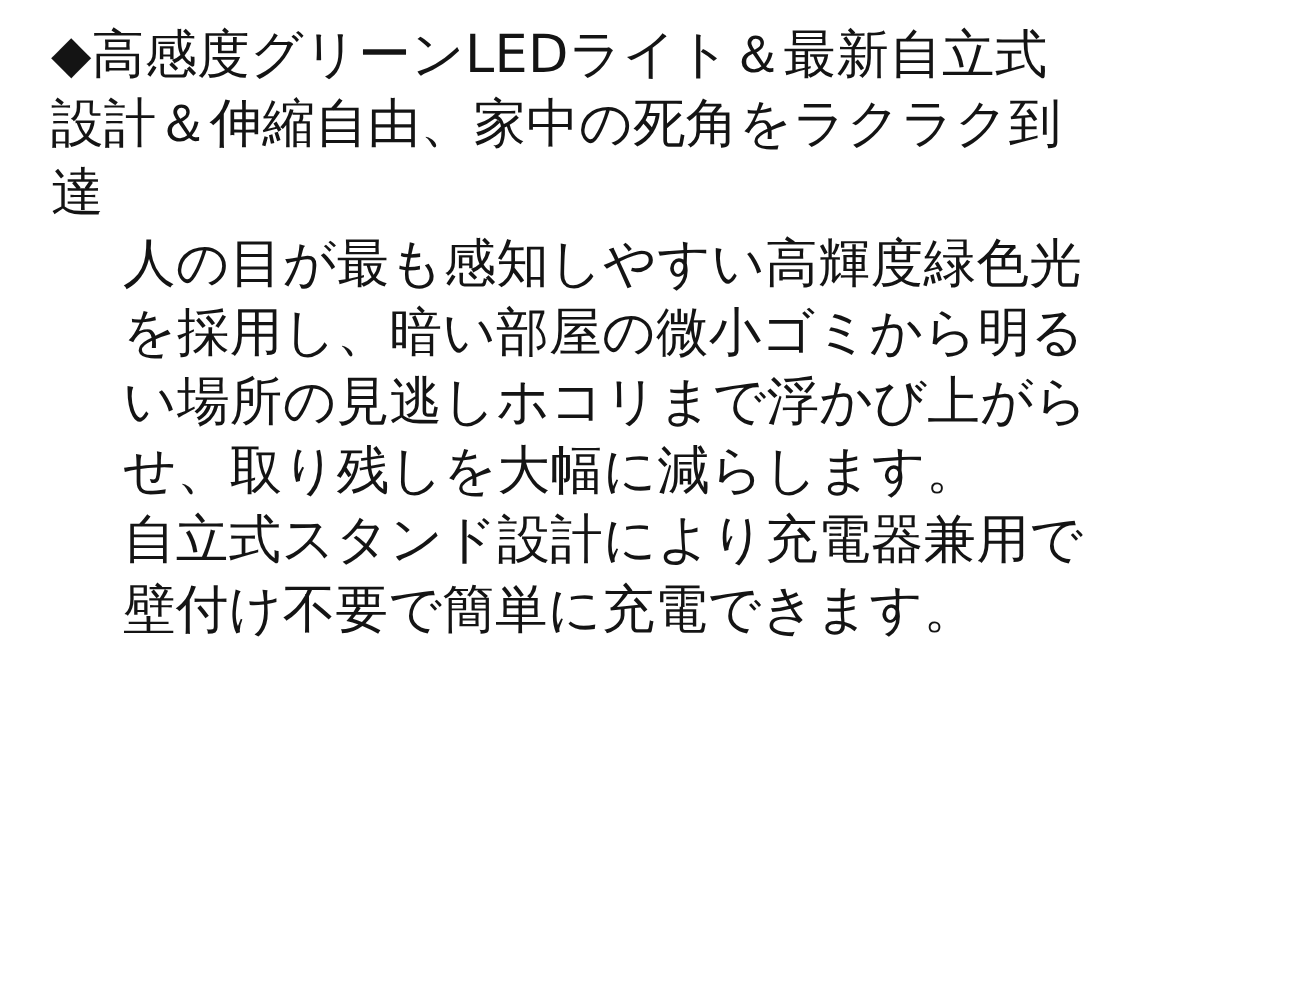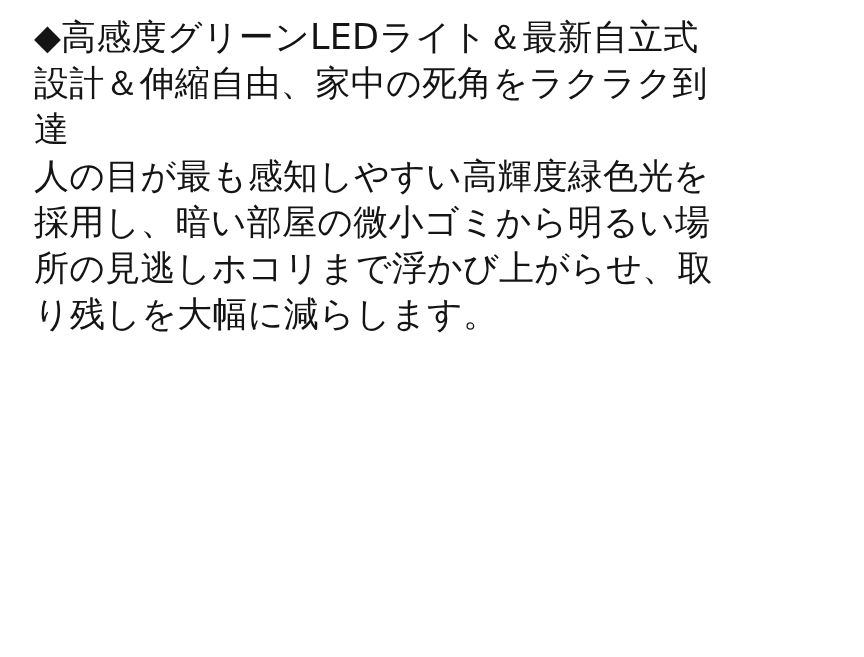--- a/index.html
+++ b/index.html
@@ -26,21 +26,23 @@
     font-size: 35px;
     line-height: 1.32;
     letter-spacing: 0.2px;
     color: #141414;
     font-weight: 400;
     text-align: left;
     word-break: break-all;
   }
   .para + .para {
     margin-top: 0px;
+    margin-left: 48px;
   }
 </style>
 </head>
 <body>
 
 <div id="page">
   <p class="para">◆高感度グリーンLEDライト＆最新自立式設計＆伸縮自由、家中の死角をラクラク到達</p>
   <p class="para">人の目が最も感知しやすい高輝度緑色光を採用し、暗い部屋の微小ゴミから明るい場所の見逃しホコリまで浮かび上がらせ、取り残しを大幅に減らします。</p>
+  <p class="para">自立式スタンド設計により充電器兼用で壁付け不要で簡単に充電できます。</p>
 </div>
 
 </body></html>

